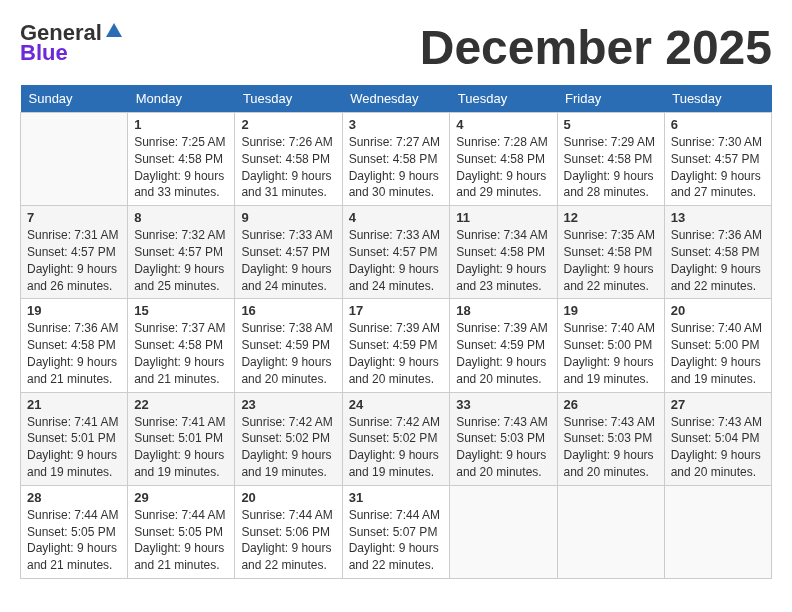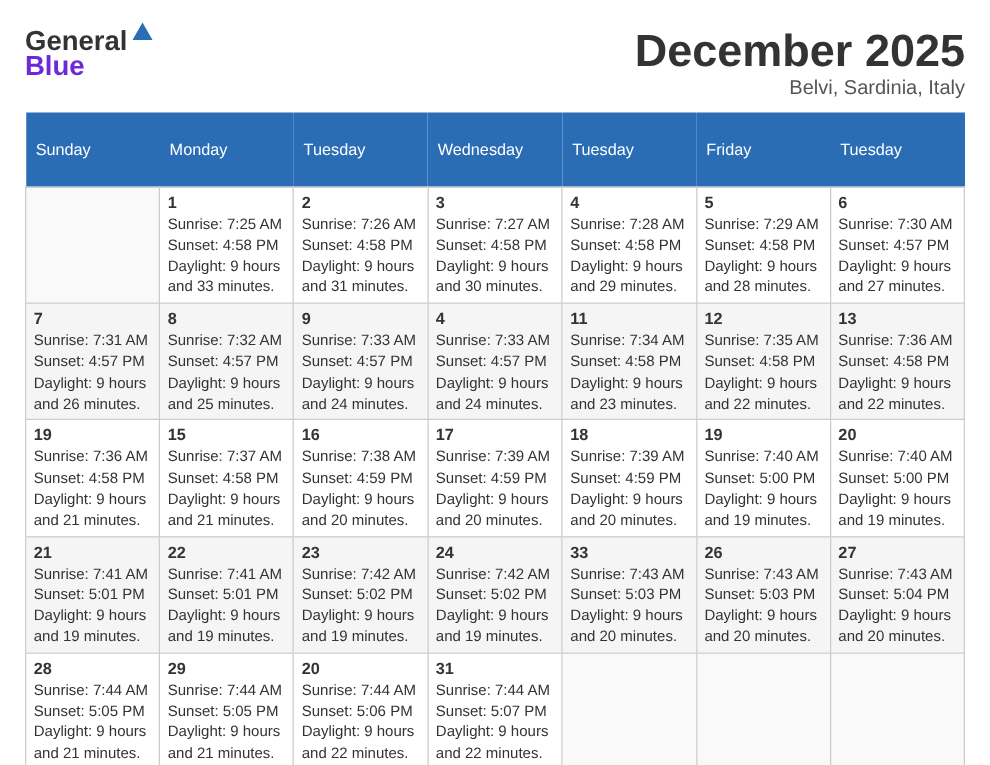--- a/index.html
+++ b/index.html
@@ -16,44 +16,44 @@
       align-items: flex-start;
       margin-bottom: 10px;
     }
     .logo {
       display: flex;
       flex-direction: column;
       align-items: flex-start;
     }
     .logo-line {
       display: flex;
-      align-items: flex-start;
+      align-items: center;
     }
     .title-section {
       text-align: right;
     }
     .month-title {
-      font-size: 36px;
+      font-size: 48px;
       font-weight: bold;
       color: #333;
     }
     .location {
       font-size: 16px;
       color: #555;
     }
     table {
       width: 100%;
       border-collapse: collapse;
       font-size: 11px;
     }
     th {
       background-color: #2a6db5;
       color: #fff;
       text-align: left;
-      padding: 22px 8px;
+      padding: 6px 8px;
       font-size: 13px;
       font-weight: normal;
     }
     td {
       border: 1px solid #ccc;
       vertical-align: top;
       padding: 4px 6px;
       width: 108px;
       min-height: 80px;
       color: #333;
@@ -86,21 +86,20 @@
     <div class="logo-line">
       <span style="font-size:22px;font-weight:bold;color:#333;">General</span>
       <svg width="20" height="20" viewBox="0 0 20 20" style="margin-left:2px;margin-top:-4px;">
         <polygon points="10,2 18,16 2,16" fill="#2a6db5"></polygon>
       </svg>
     </div>
     <span style="font-size:22px;font-weight:bold;color:#6d28d9;margin-top:-6px;">Blue</span>
   </div>
   <div class="title-section">
     <div class="month-title">December 2025</div>
-    <div class="location">Belvi, Sardinia, Italy</div>
   </div>
 </div>
 
 <table>
   <thead>
     <tr>
     <th>Sunday</th>
         <th>Monday</th>
         <th>Tuesday</th>
         <th>Wednesday</th>

